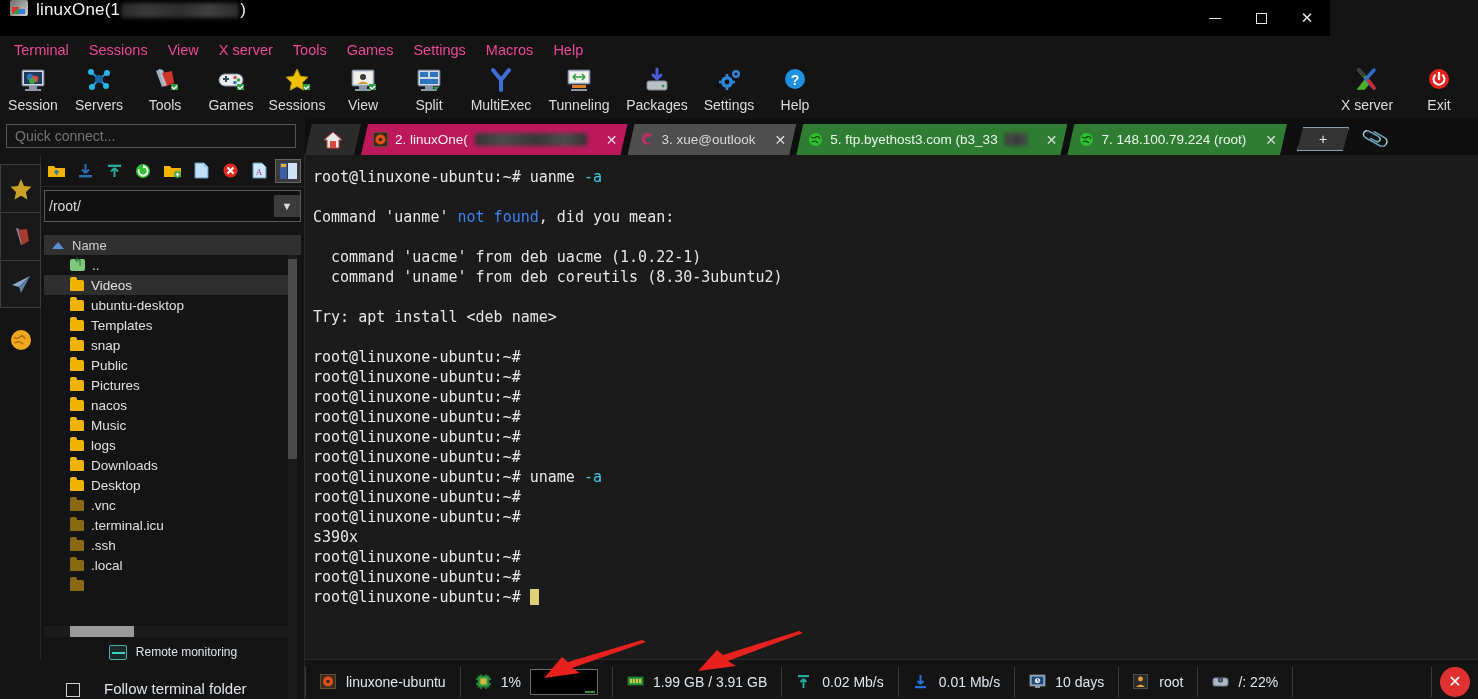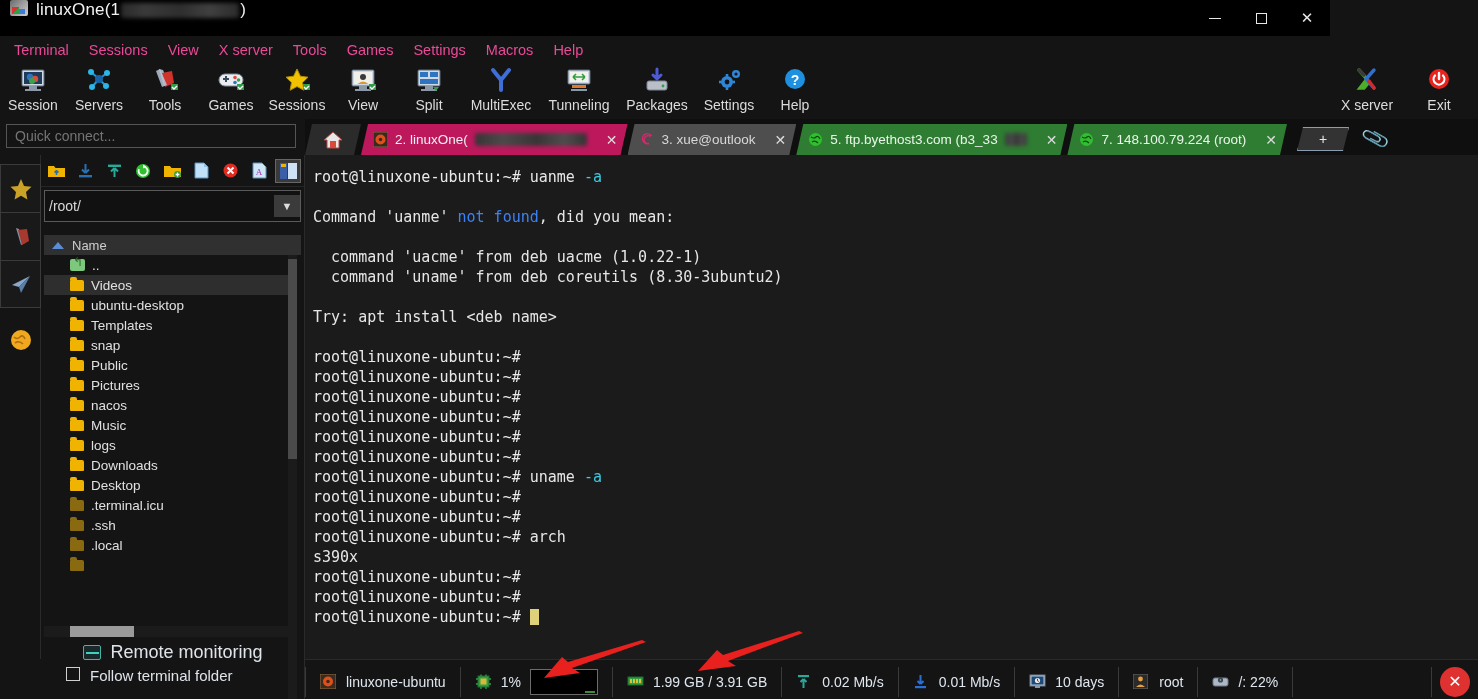--- a/index.html
+++ b/index.html
@@ -97,25 +97,25 @@
   .folder.dim { background:#8a6a10; }
   .folder.dim:before { background:#8a6a10; }
   .updir { width:15px;height:12px;background:#7dc87d;border-radius:2px;position:relative;flex:none;}
   .updir:after{content:"\21B0";position:absolute;left:3px;top:-4px;color:#2c6b2c;font-size:12px;}
   .vscroll { position:absolute; right:7px; top:100px; width:9px; height:452px; background:#1b1b1b; }
   .vscroll .thumb { position:absolute; left:0; top:4px; width:9px; height:200px; background:#4a4a4a; }
   .hscroll { position:absolute; left:3px; bottom:62px; width:245px; height:11px; background:#1b1b1b; }
   .hscroll .thumb { position:absolute; left:26px; top:0; width:64px; height:11px; background:#9a9a9a; }
   .sftp-foot { position:absolute; left:3px; bottom:2px; width:258px; height:60px; }
   .rm-row { display:flex; align-items:center; justify-content:center; gap:9px; height:30px;
-     color:#dfe4ea; font-size:18px; }
+     color:#dfe4ea; font-size:12px; }
   .rm-ico { width:18px; height:15px; border:1px solid #49b0a8; border-radius:2px; background:#1a2a2a;
      position:relative; }
   .rm-ico:after{ content:""; position:absolute; left:2px; top:6px; width:13px; height:2px; background:#3fd0c0;}
-  .ft-row { display:flex; align-items:flex-start; gap:10px; padding-left:22px; height:30px;
+  .ft-row { display:flex; align-items:flex-end; gap:24px; padding-left:22px; height:30px;
      color:#dfe4ea; font-size:15px; }
   .cbx { width:14px; height:14px; border:1px solid #cfcfcf; background:#141414; }
 
   
   .term { position:absolute; left:305px; top:155px; width:1173px; height:504px;
      background:#1b1b1b; padding:12px 0 0 8px; overflow:hidden;
      font-family:"DejaVu Sans Mono", monospace; font-size:15px; line-height:20px; }
   .term .ln { white-space:pre; color:#e6e6e6; height:20px; }
   .c-prompt { color:#eaeaea; }
   .c-cyan { color:#3ec9e0; }
@@ -571,20 +571,24 @@
       <div class="frow">
           <span class="folder"></span>
           <span>Downloads</span>
         </div>
       <div class="frow">
           <span class="folder"></span>
           <span>Desktop</span>
         </div>
       <div class="frow">
           <span class="folder dim"></span>
+          <span>.vnc</span>
+        </div>
+      <div class="frow">
+          <span class="folder dim"></span>
           <span>.terminal.icu</span>
         </div>
       <div class="frow">
           <span class="folder dim"></span>
           <span>.ssh</span>
         </div>
       <div class="frow">
           <span class="folder dim"></span>
           <span>.local</span>
         </div>
@@ -624,21 +628,20 @@
       <div class="ln">&nbsp;</div>
       <div class="ln"><span class="c-prompt">root@linuxone-ubuntu:~#</span></div>
       <div class="ln"><span class="c-prompt">root@linuxone-ubuntu:~#</span></div>
       <div class="ln"><span class="c-prompt">root@linuxone-ubuntu:~#</span></div>
       <div class="ln"><span class="c-prompt">root@linuxone-ubuntu:~#</span></div>
       <div class="ln"><span class="c-prompt">root@linuxone-ubuntu:~#</span></div>
       <div class="ln"><span class="c-prompt">root@linuxone-ubuntu:~#</span></div>
       <div class="ln"><span class="c-prompt">root@linuxone-ubuntu:~# </span><span class="c-white">uname </span><span class="c-cyan">-a</span></div>
       <div class="ln"><span class="c-prompt">root@linuxone-ubuntu:~#</span></div>
       <div class="ln"><span class="c-prompt">root@linuxone-ubuntu:~#</span></div>
-      <div class="ln"><span class="c-prompt">root@linuxone-ubuntu:~# </span><span class="c-white">arch</span></div>
       <div class="ln"><span class="c-white">s390x</span></div>
       <div class="ln"><span class="c-prompt">root@linuxone-ubuntu:~#</span></div>
       <div class="ln"><span class="c-prompt">root@linuxone-ubuntu:~#</span></div>
       <div class="ln"><span class="c-prompt">root@linuxone-ubuntu:~# </span><span class="cursor"></span></div>
     </div>
 
   <div class="status">
     <div class="st-cell">
       <span class="st-ico">
         <svg width="16" height="15" viewBox="0 0 16 15">

